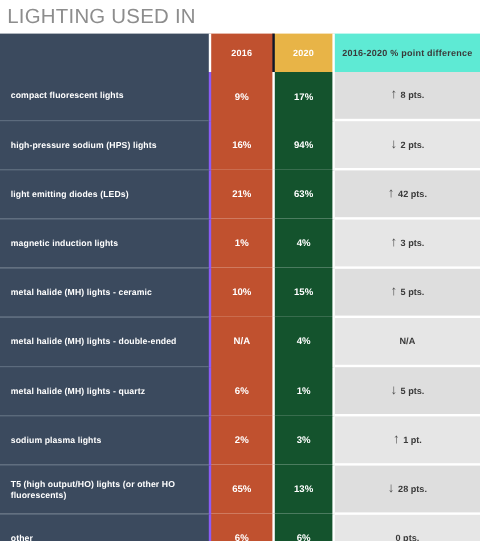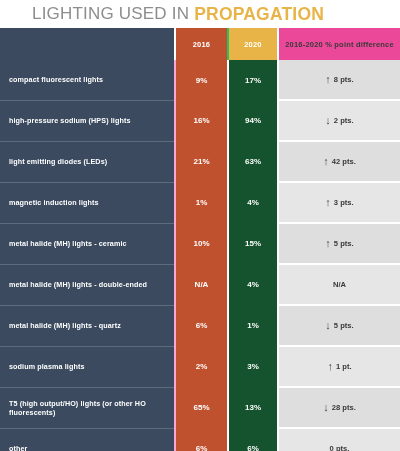--- a/index.html
+++ b/index.html
@@ -23,21 +23,20 @@
     padding-left: 6px;
     box-sizing: border-box;
     background: #ffffff;
   }
   .title-text {
     font-size: 17px;
     letter-spacing: 0.2px;
     color: #8d8d8d;
     font-weight: 300;
     white-space: nowrap;
-    margin-left: 26px;
   }
   .title-accent {
     font-size: 17.5px;
     font-weight: bold;
     color: #e8b447;
     letter-spacing: 0.2px;
     margin-left: 5px;
     white-space: nowrap;
   }
 
@@ -61,38 +60,38 @@
   
   tr.head > th {
     height: 32px;
     vertical-align: middle;
     text-align: center;
     font-size: 7.5px;
     font-weight: bold;
     letter-spacing: 0.2px;
   }
   th.h-label { background: #3b4a5e; border-right: 2px solid #ffffff; }
-  th.h-2016  { background: #c0512f; color: #ffffff; border-right: 2px solid #22c55e; }
+  th.h-2016  { background: #c0512f; color: #ffffff; border-right: 2px solid #0f172a; }
   th.h-2020  { background: #e8b447; color: #ffffff; border-right: 2px solid #ffffff; }
-  th.h-diff  { background: #ec4899; color: #3a3a3a; font-size: 7px; }
+  th.h-diff  { background: #5eead4; color: #3a3a3a; font-size: 7px; }
 
   
   tr.row > td {
     height: 39px;
     vertical-align: middle;
   }
   td.cell-label {
     background: #3b4a5e;
     color: #ffffff;
     font-size: 7.2px;
     font-weight: bold;
     padding-left: 9px;
     padding-right: 5px;
     letter-spacing: 0.1px;
-    border-right: 2px solid #f9a8d4;
+    border-right: 2px solid #8b5cf6;
     border-bottom: 1px solid #5c6b7d;
     line-height: 1.25;
   }
   td.cell-2016 {
     background: #c0512f;
     color: #ffffff;
     font-size: 8px;
     font-weight: bold;
     text-align: center;
     border-right: 2px solid #ffffff;
@@ -127,21 +126,20 @@
     line-height: 1;
     color: #4a4a4a;
     display: inline-block;
   }
 </style>
 </head>
 <body>
 
 <div class="title-bar">
   <span class="title-text">LIGHTING USED IN</span>
-  <span class="title-accent">PROPAGATION</span>
 </div>
 
 <table class="table">
   <colgroup>
     <col class="c-label">
     <col class="c-2016">
     <col class="c-2020">
     <col class="c-diff">
   </colgroup>
   <thead>

